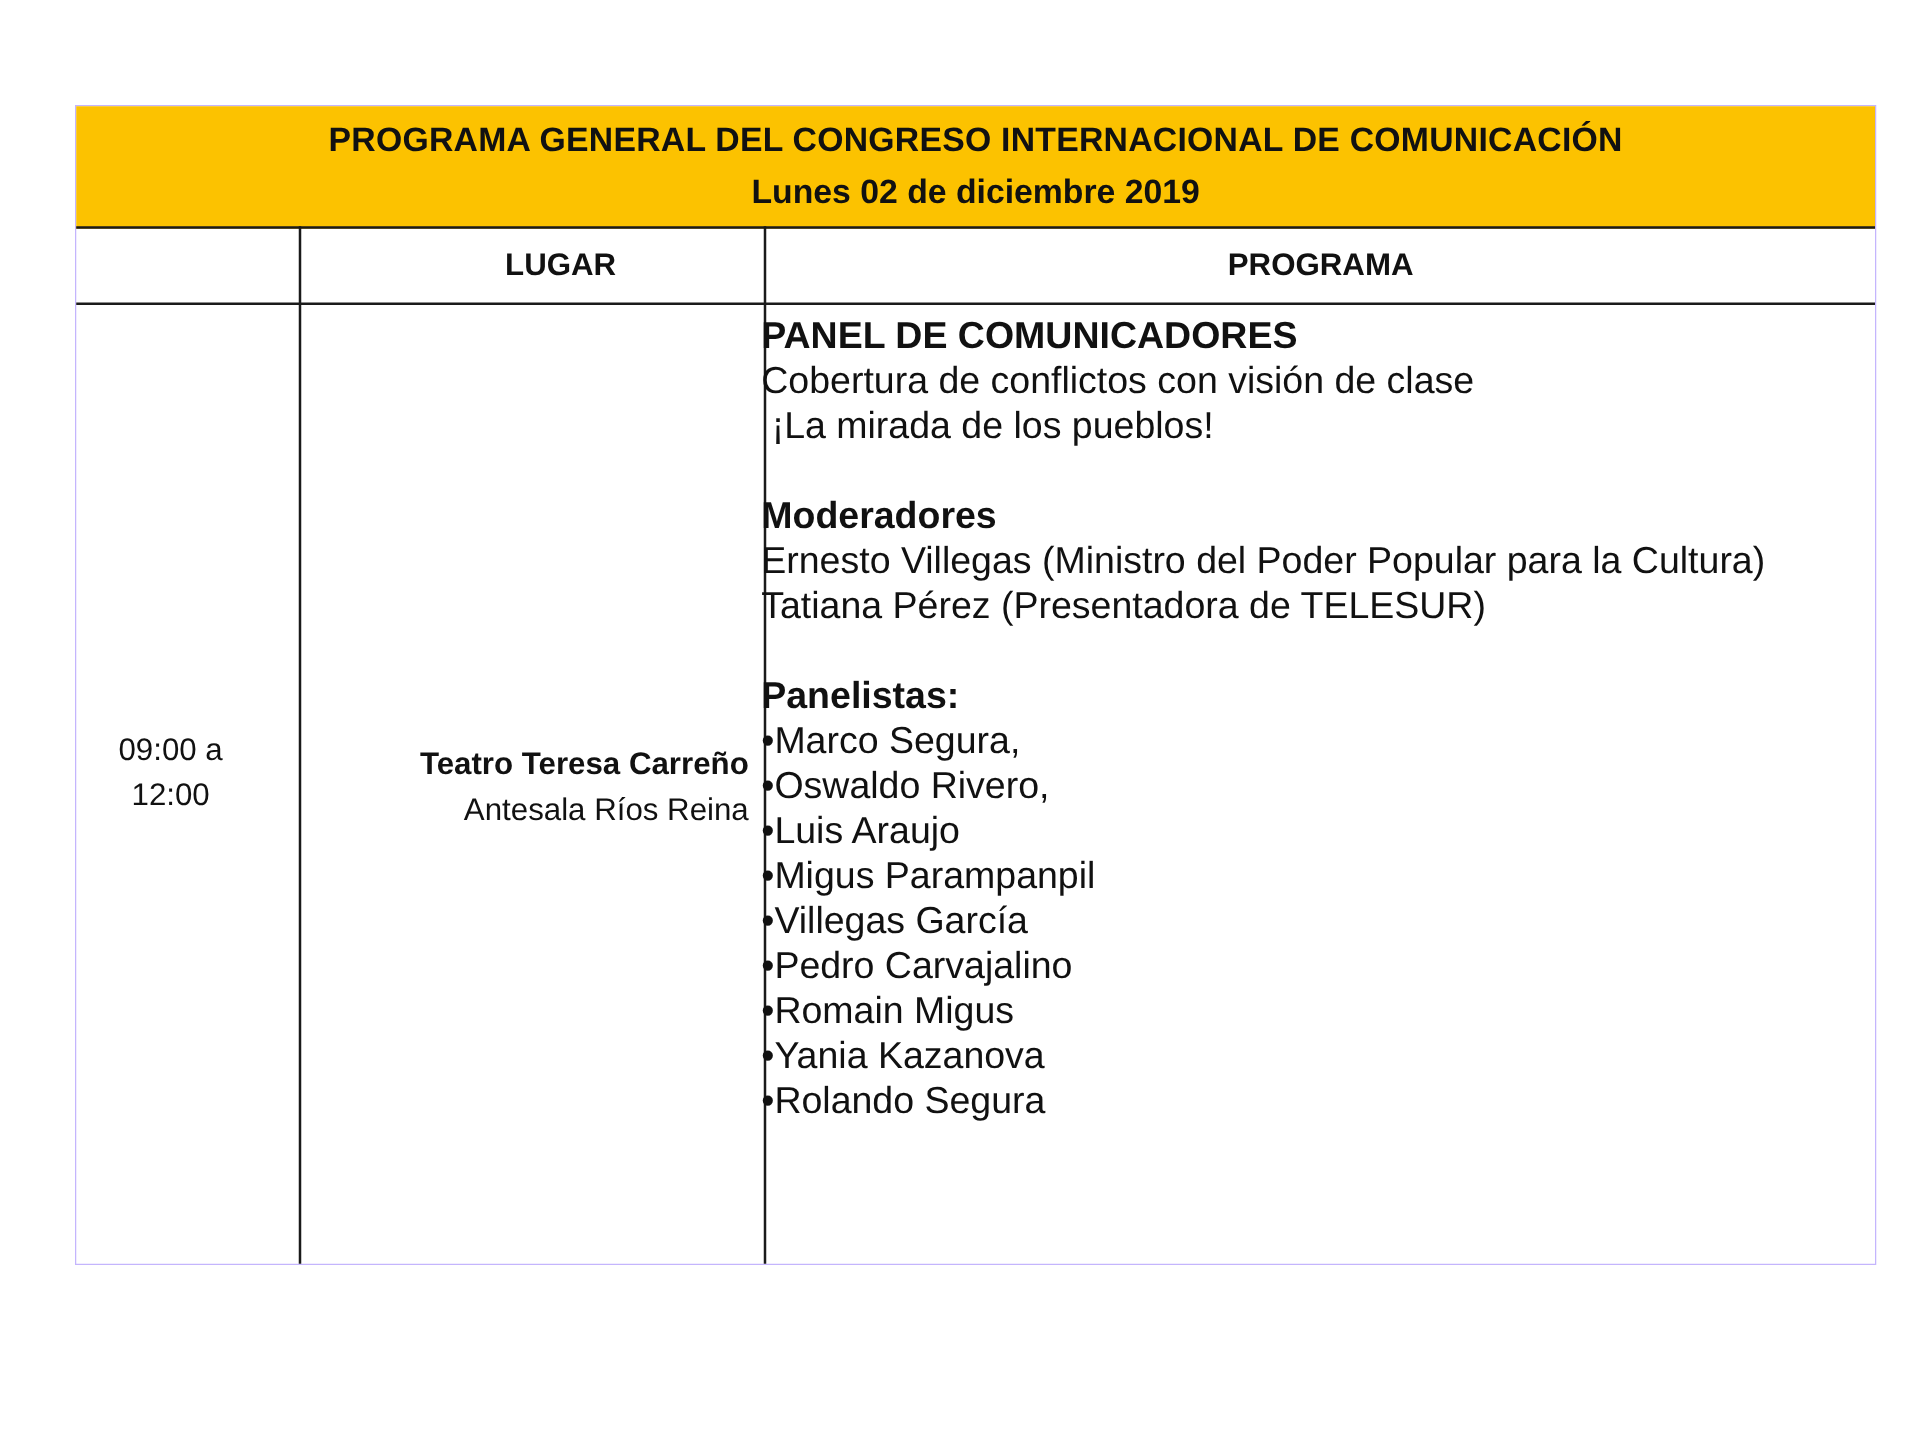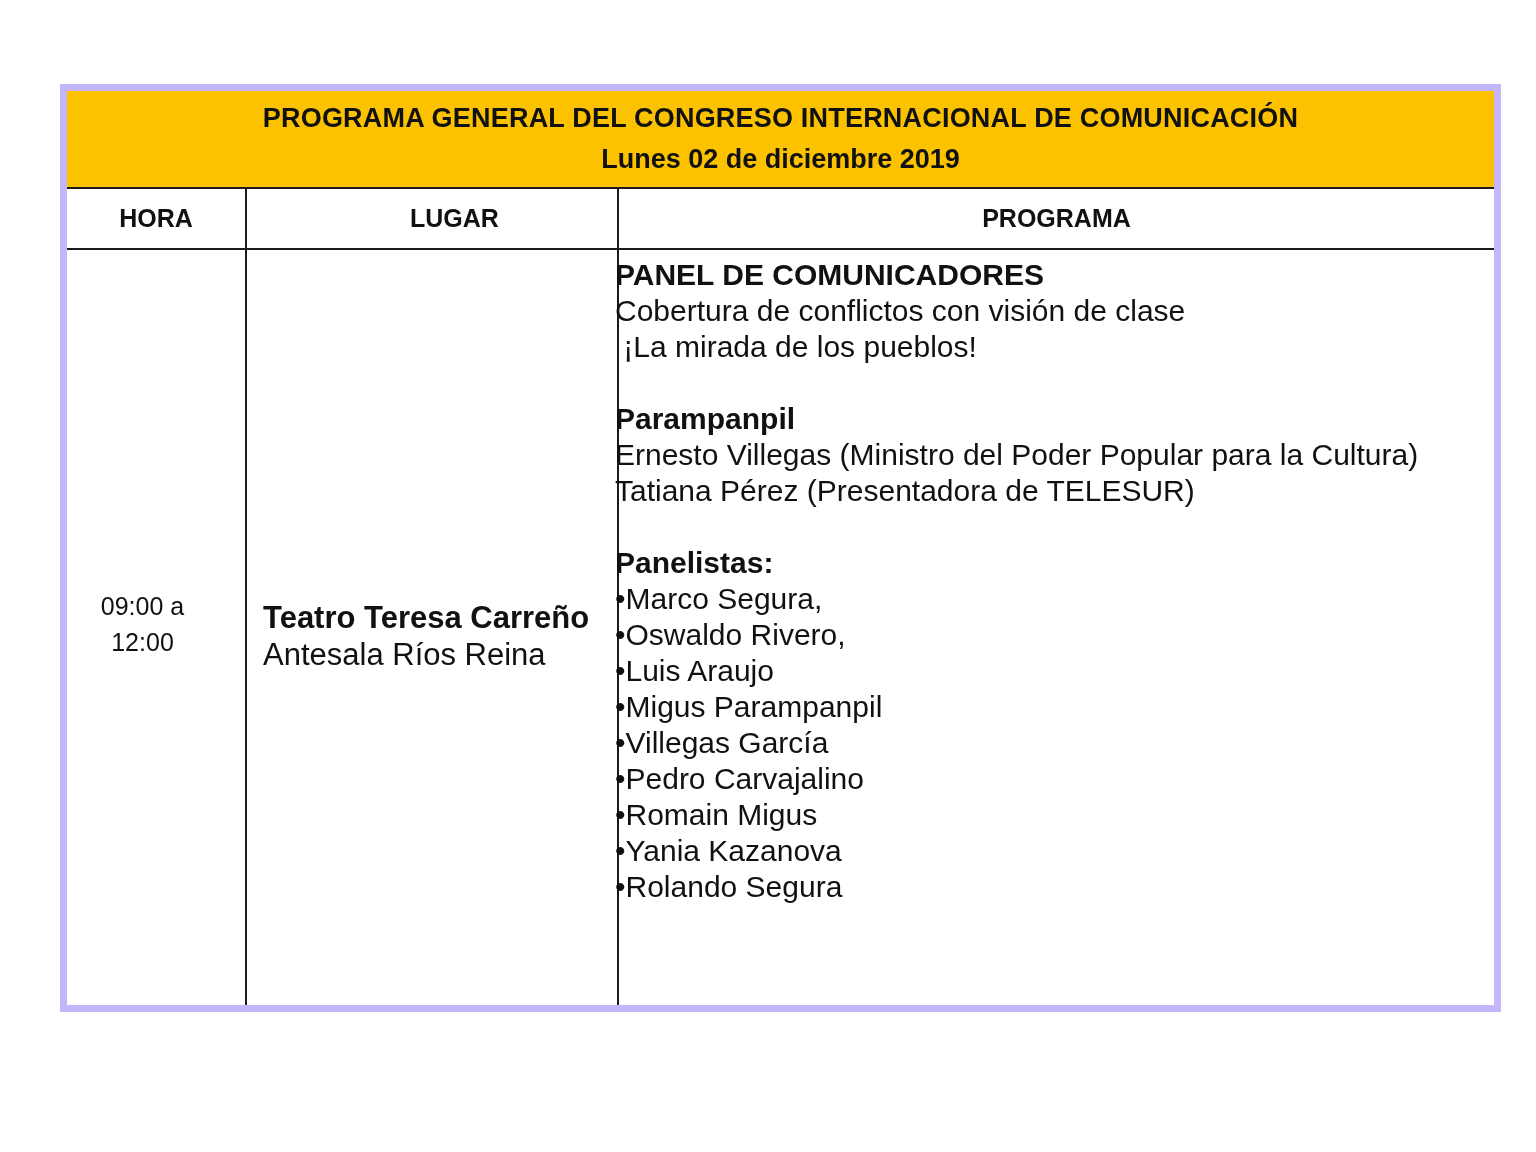--- a/index.html
+++ b/index.html
@@ -3,42 +3,42 @@
 <meta charset="utf-8">
 <style>
   html, body { margin: 0; padding: 0; }
   body {
     width: 1536px; height: 1152px; background: #ffffff;
     font-family: "Liberation Sans", "DejaVu Sans", sans-serif;
     color: #111111; position: relative; overflow: hidden;
   }
   .table {
     position: absolute; left: 60px; top: 84px; width: 1441px; height: 928px;
-    border: 7px solid #c4b5fd; box-sizing: border-box;
+    border: 1px solid #c4b5fd; box-sizing: border-box;
   }
   .banner {
     position: absolute; left: 0; top: 0; right: 0; height: 96px;
     background: #fcc200; border-bottom: 2px solid #1a1a1a;
     text-align: center; font-weight: bold; font-size: 27px; color: #111;
   }
   .banner .t1 { position: absolute; left: 0; right: 0; top: 12px; letter-spacing: 0.2px; }
   .banner .t2 { position: absolute; left: 0; right: 0; top: 53px; }
   .vline { position: absolute; width: 2px; background: #1a1a1a; top: 96px; bottom: 0; }
   .hline { position: absolute; height: 2px; background: #1a1a1a; left: 0; right: 0; top: 157px; }
   .hdr {
     position: absolute; top: 98px; height: 59px; line-height: 59px;
     text-align: center; font-weight: bold; font-size: 25px;
   }
   .hora-cell {
     position: absolute; left: 0; width: 151px; top: 497px;
     text-align: center; font-size: 25px; line-height: 36px;
   }
   .lugar-cell {
-    position: absolute; left: 196px; width: 370px; top: 508px;
-    text-align: left; font-size: 31px; line-height: 37px;
+    position: absolute; left: 168px; width: 370px; top: 508px;
+    text-align: right; font-size: 25px; line-height: 37px;
   }
   .lugar-cell .venue { font-weight: bold; }
   .act {
     position: absolute; left: 548px; top: 166px; right: 10px;
     font-size: 30px; line-height: 36px;
   }
   .act .line { white-space: pre; height: 36px; }
   .act .bold { font-weight: bold; }
   .act .gap { height: 36px; }
 </style>
@@ -48,40 +48,39 @@
 <div class="table">
   <div class="banner">
     <div class="t1">PROGRAMA  GENERAL DEL CONGRESO  INTERNACIONAL DE  COMUNICACIÓN</div>
     <div class="t2">Lunes 02 de diciembre  2019</div>
   </div>
 
   <div class="vline" style="left:178px"></div>
   <div class="vline" style="left:550px"></div>
   <div class="hline"></div>
 
-  <div class="hdr" style="left:0;width:178px">HORA</div>
   <div class="hdr" style="left:180px;width:415px">LUGAR</div>
   <div class="hdr" style="left:552px;right:0">PROGRAMA</div>
 
   <div class="hora-cell">
     <div>09:00 a</div>
     <div>12:00</div>
   </div>
 
   <div class="lugar-cell">
     <div class="venue">Teatro Teresa Carreño</div>
     <div>Antesala Ríos Reina</div>
   </div>
 
   <div class="act">
     <div class="line bold">PANEL DE COMUNICADORES</div>
     <div class="line">Cobertura de conflictos con visión de clase</div>
     <div class="line"> ¡La mirada de los pueblos!</div>
     <div class="gap"></div>
-    <div class="line bold">Parampanpil</div>
+    <div class="line bold">Moderadores</div>
     <div class="line">Ernesto Villegas (Ministro del Poder Popular para la Cultura)</div>
     <div class="line">Tatiana Pérez (Presentadora de TELESUR)</div>
     <div class="gap"></div>
     <div class="line bold">Panelistas:</div>
     <div class="line">•Marco Segura,</div>
     <div class="line">•Oswaldo Rivero,</div>
     <div class="line">•Luis Araujo</div>
     <div class="line">•Migus Parampanpil</div>
     <div class="line">•Villegas García</div>
     <div class="line">•Pedro Carvajalino</div>

